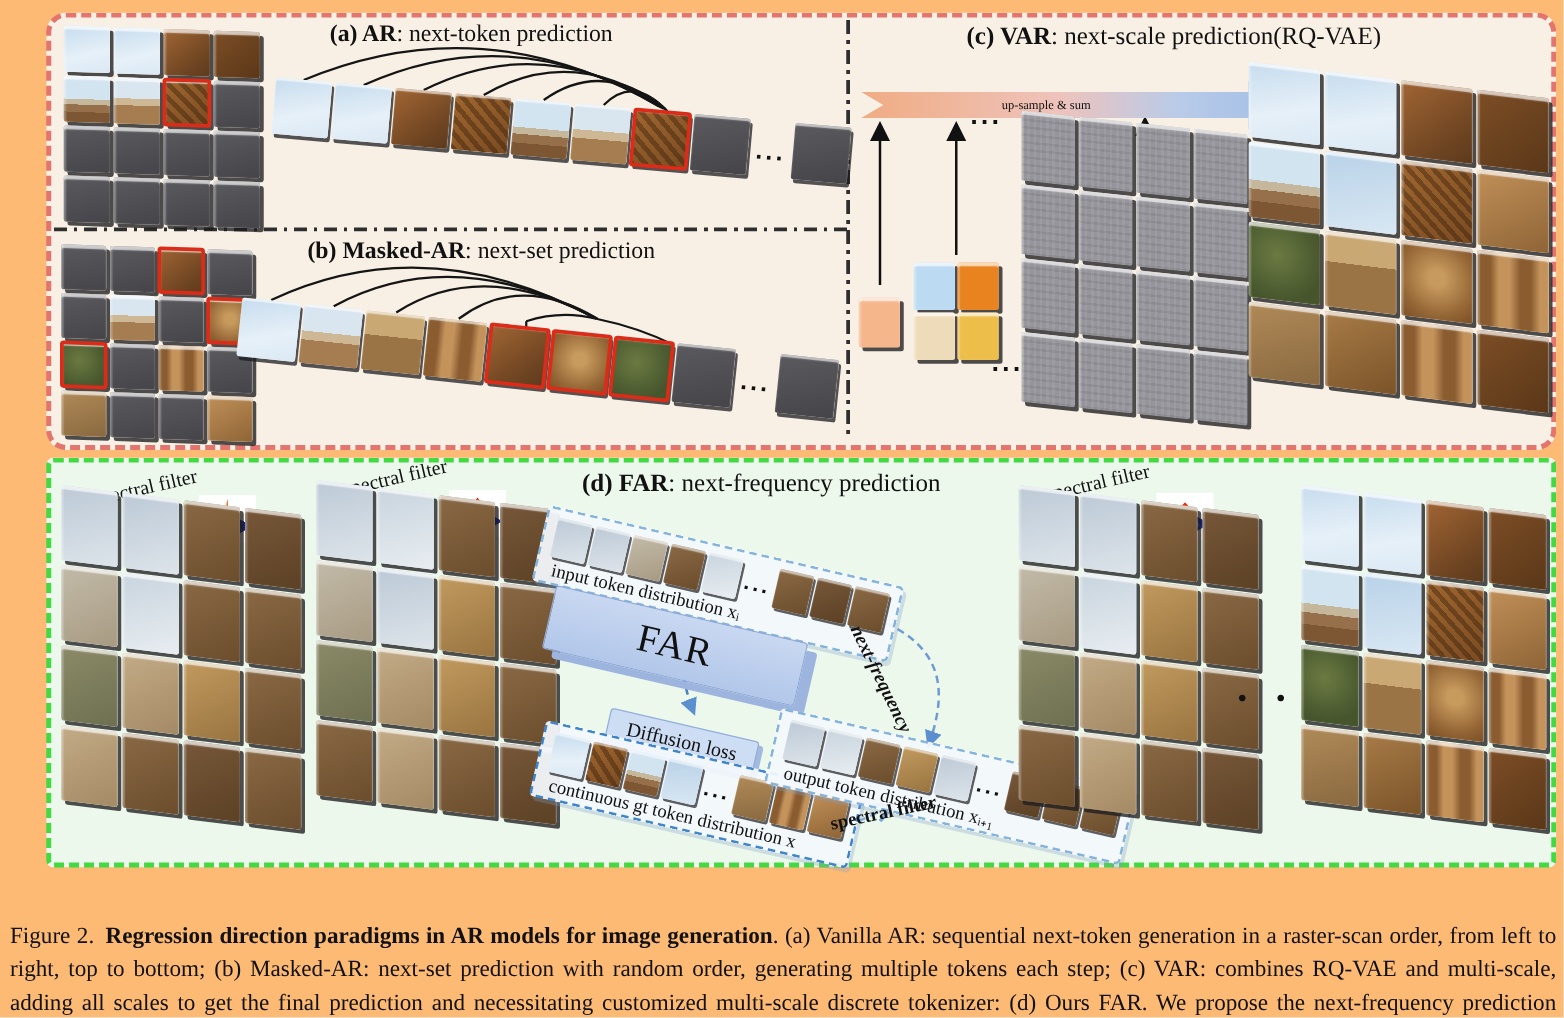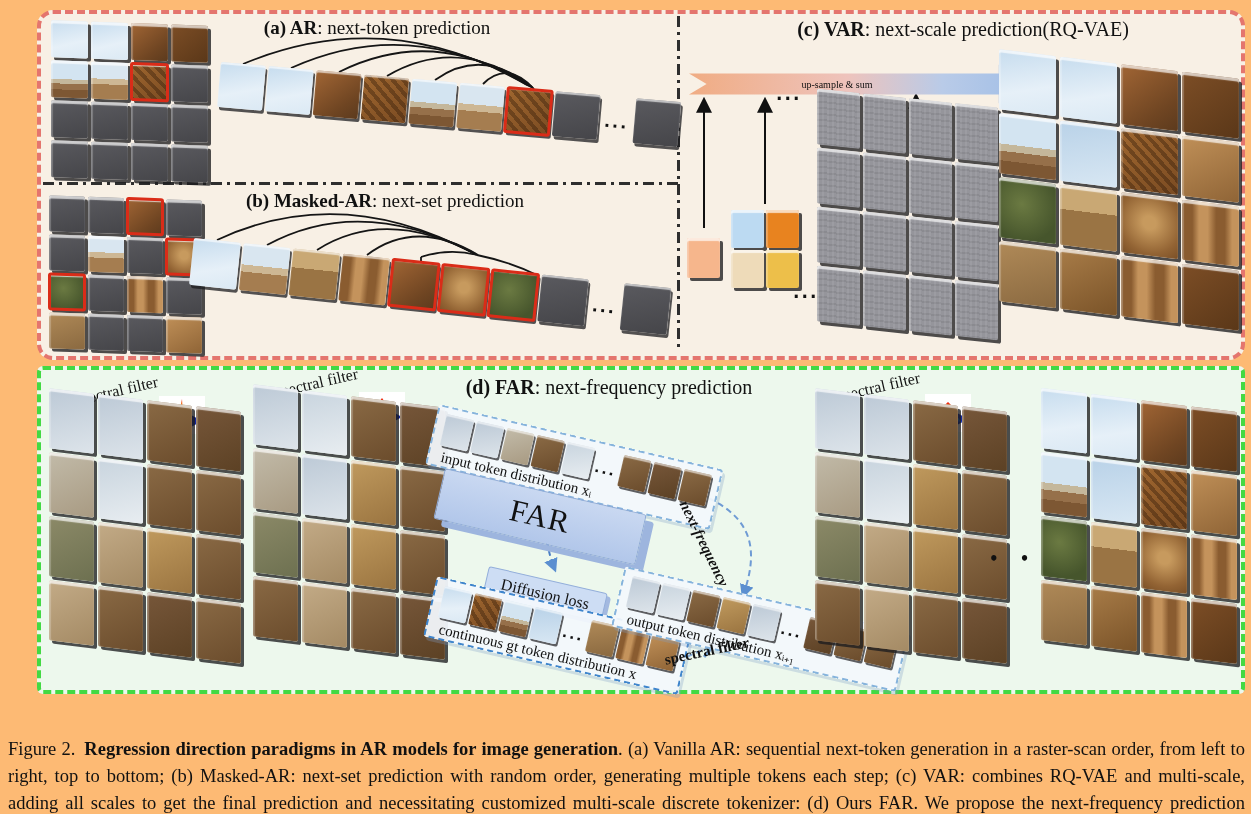--- a/index.html
+++ b/index.html
@@ -231,21 +231,21 @@
         <div class="tok t-balcony"></div>
         <div class="tok t-column"></div>
         <div class="tok t-arch red"></div>
         <div class="tok t-capital red"></div>
         <div class="tok t-trees red"></div>
         <div class="tok t-masked"></div>
         <span class="sdots">...</span>
         <div class="tok t-masked"></div>
       </div>
 
-    <div class="ptitle big" style="left:722px;top:4px;width:400px;">
+    <div class="ptitle big" style="left:698px;top:4px;width:400px;">
       <b>(c) VAR</b><span>: next-scale prediction(RQ-VAE)</span>
     </div>
     <div class="gradarrow" style="left:648px;top:50px;width:352px;height:40px;">
       <span>up-sample &amp; sum</span>
     </div>
     <div class="dots" style="left:735px;top:70px;">...</div>
     <div class="grid c1" style="left:646px;top:224px;--tw:33px;--th:40px;--g:2px;">
         <div class="tile t-salmon"></div>
       </div>
     <div class="grid c2" style="left:690px;top:196px;--tw:33px;--th:38px;--g:2px;">

